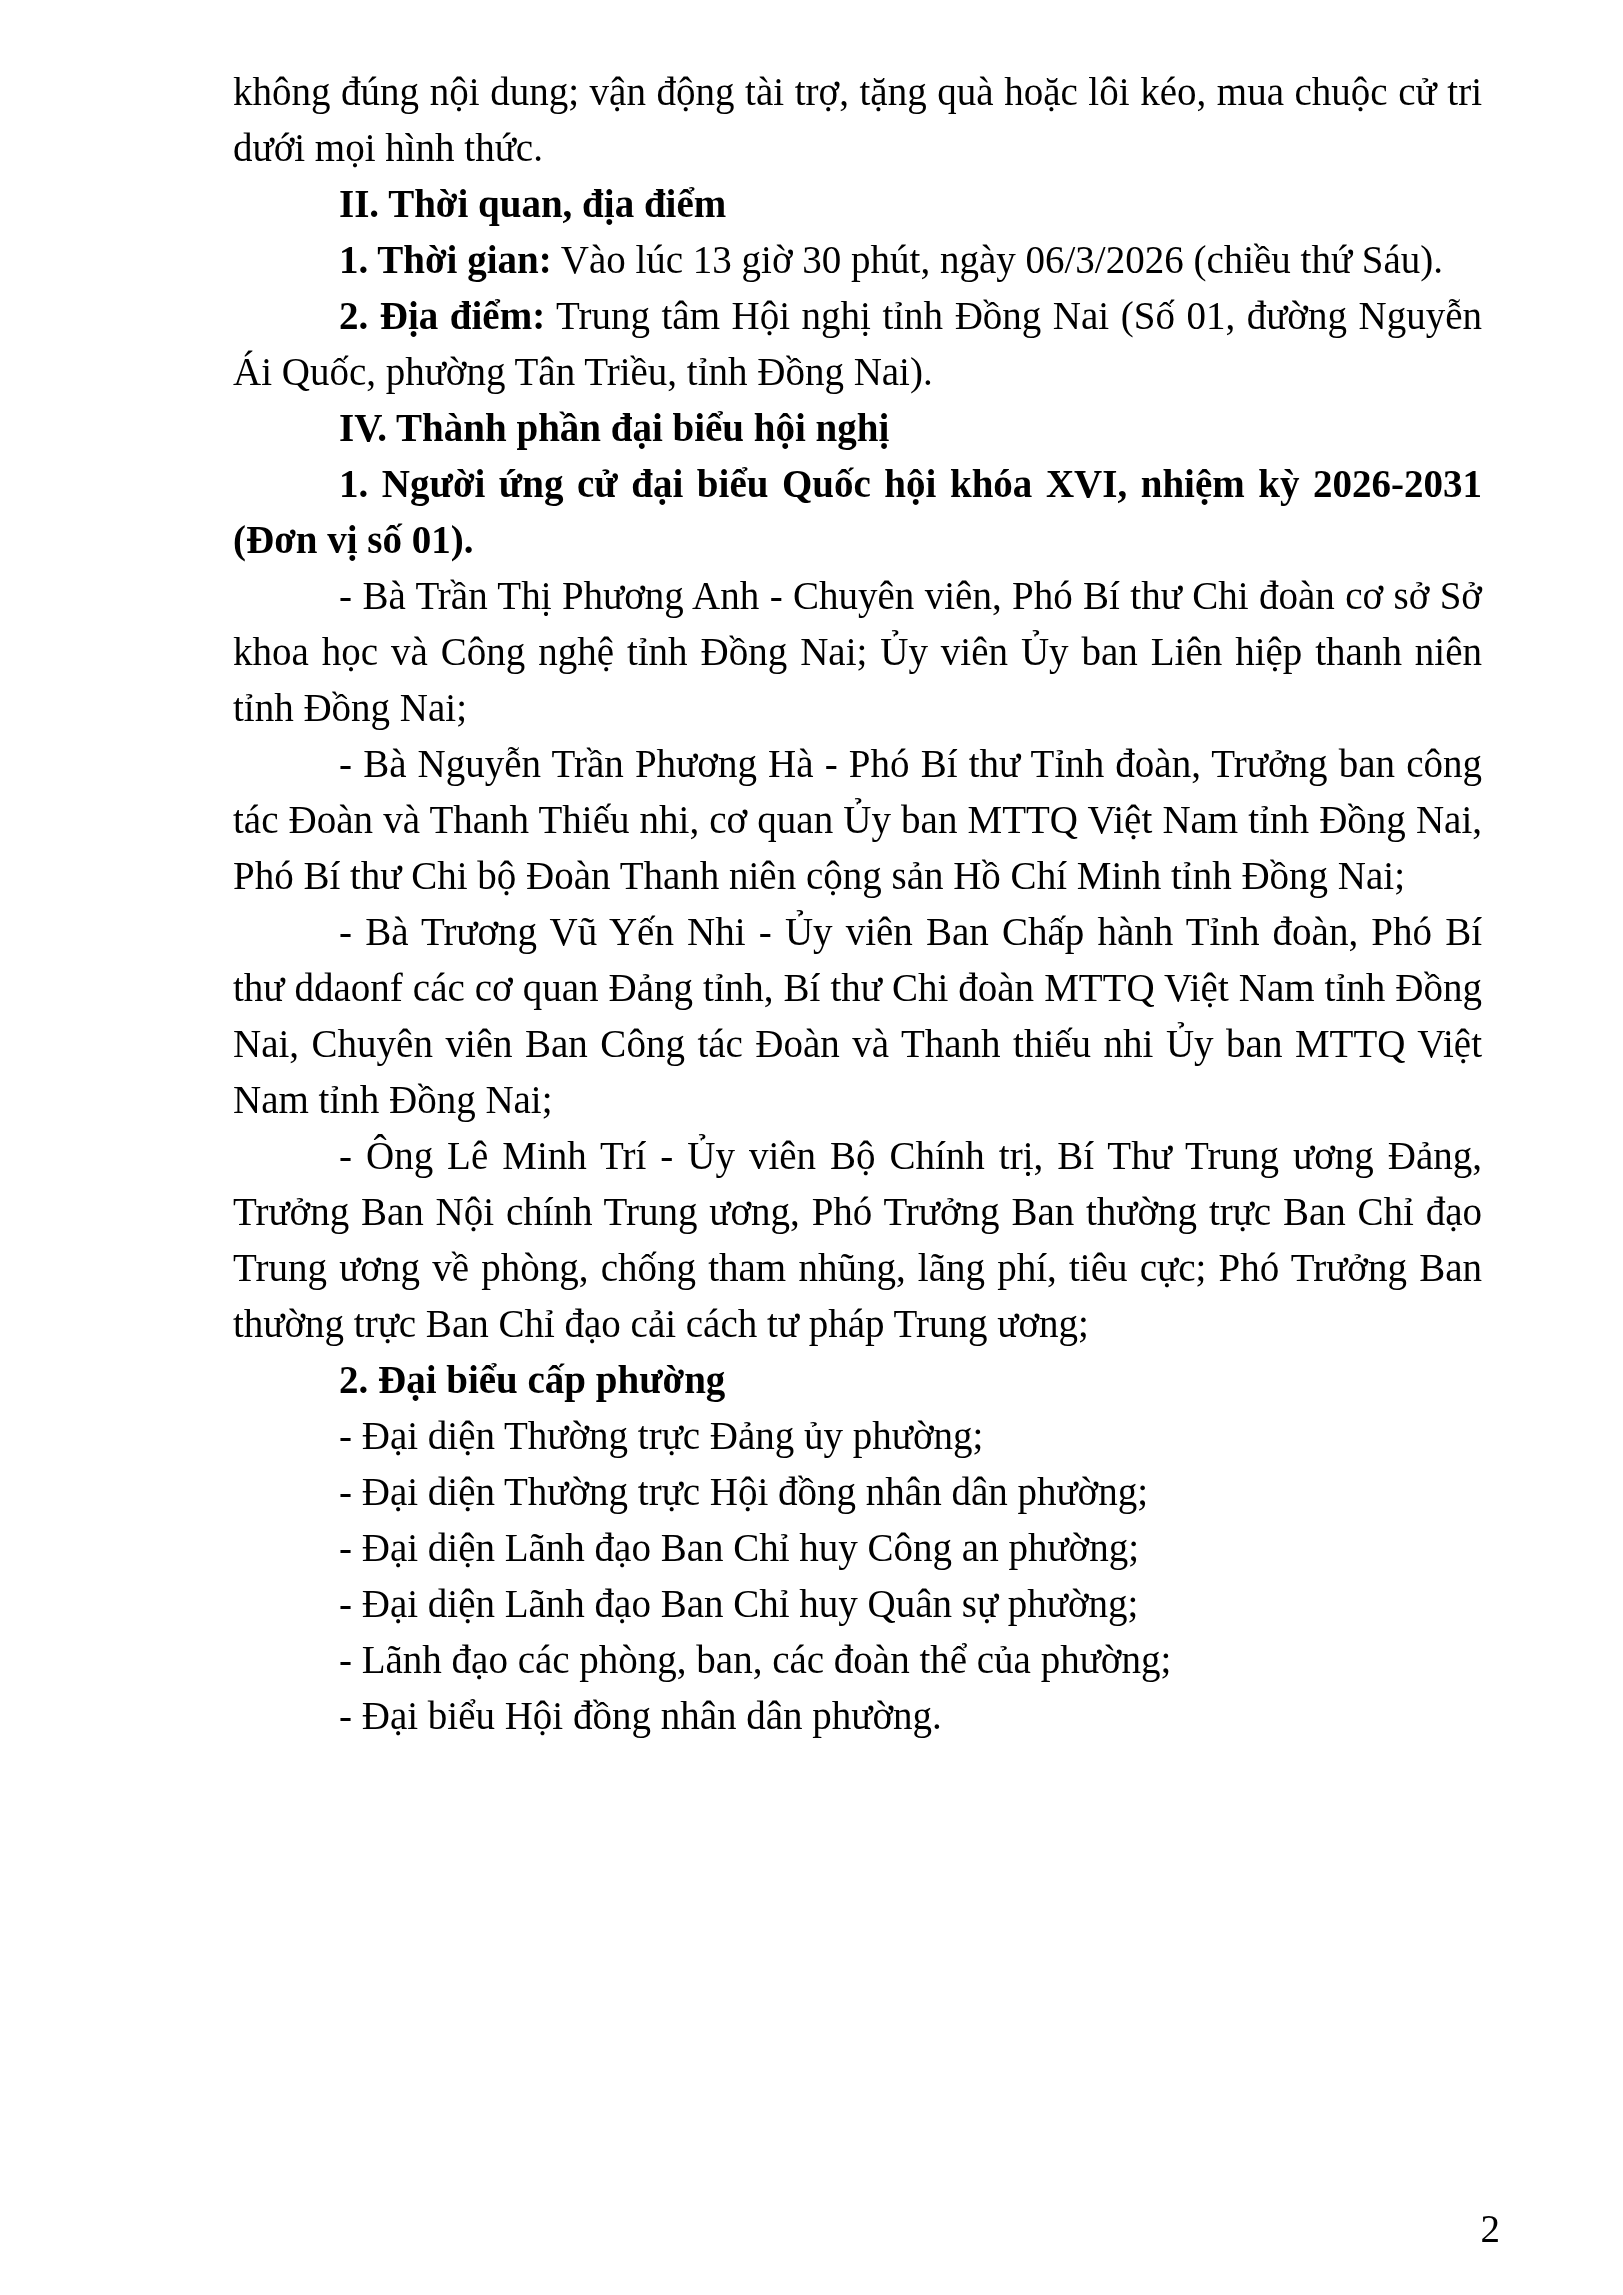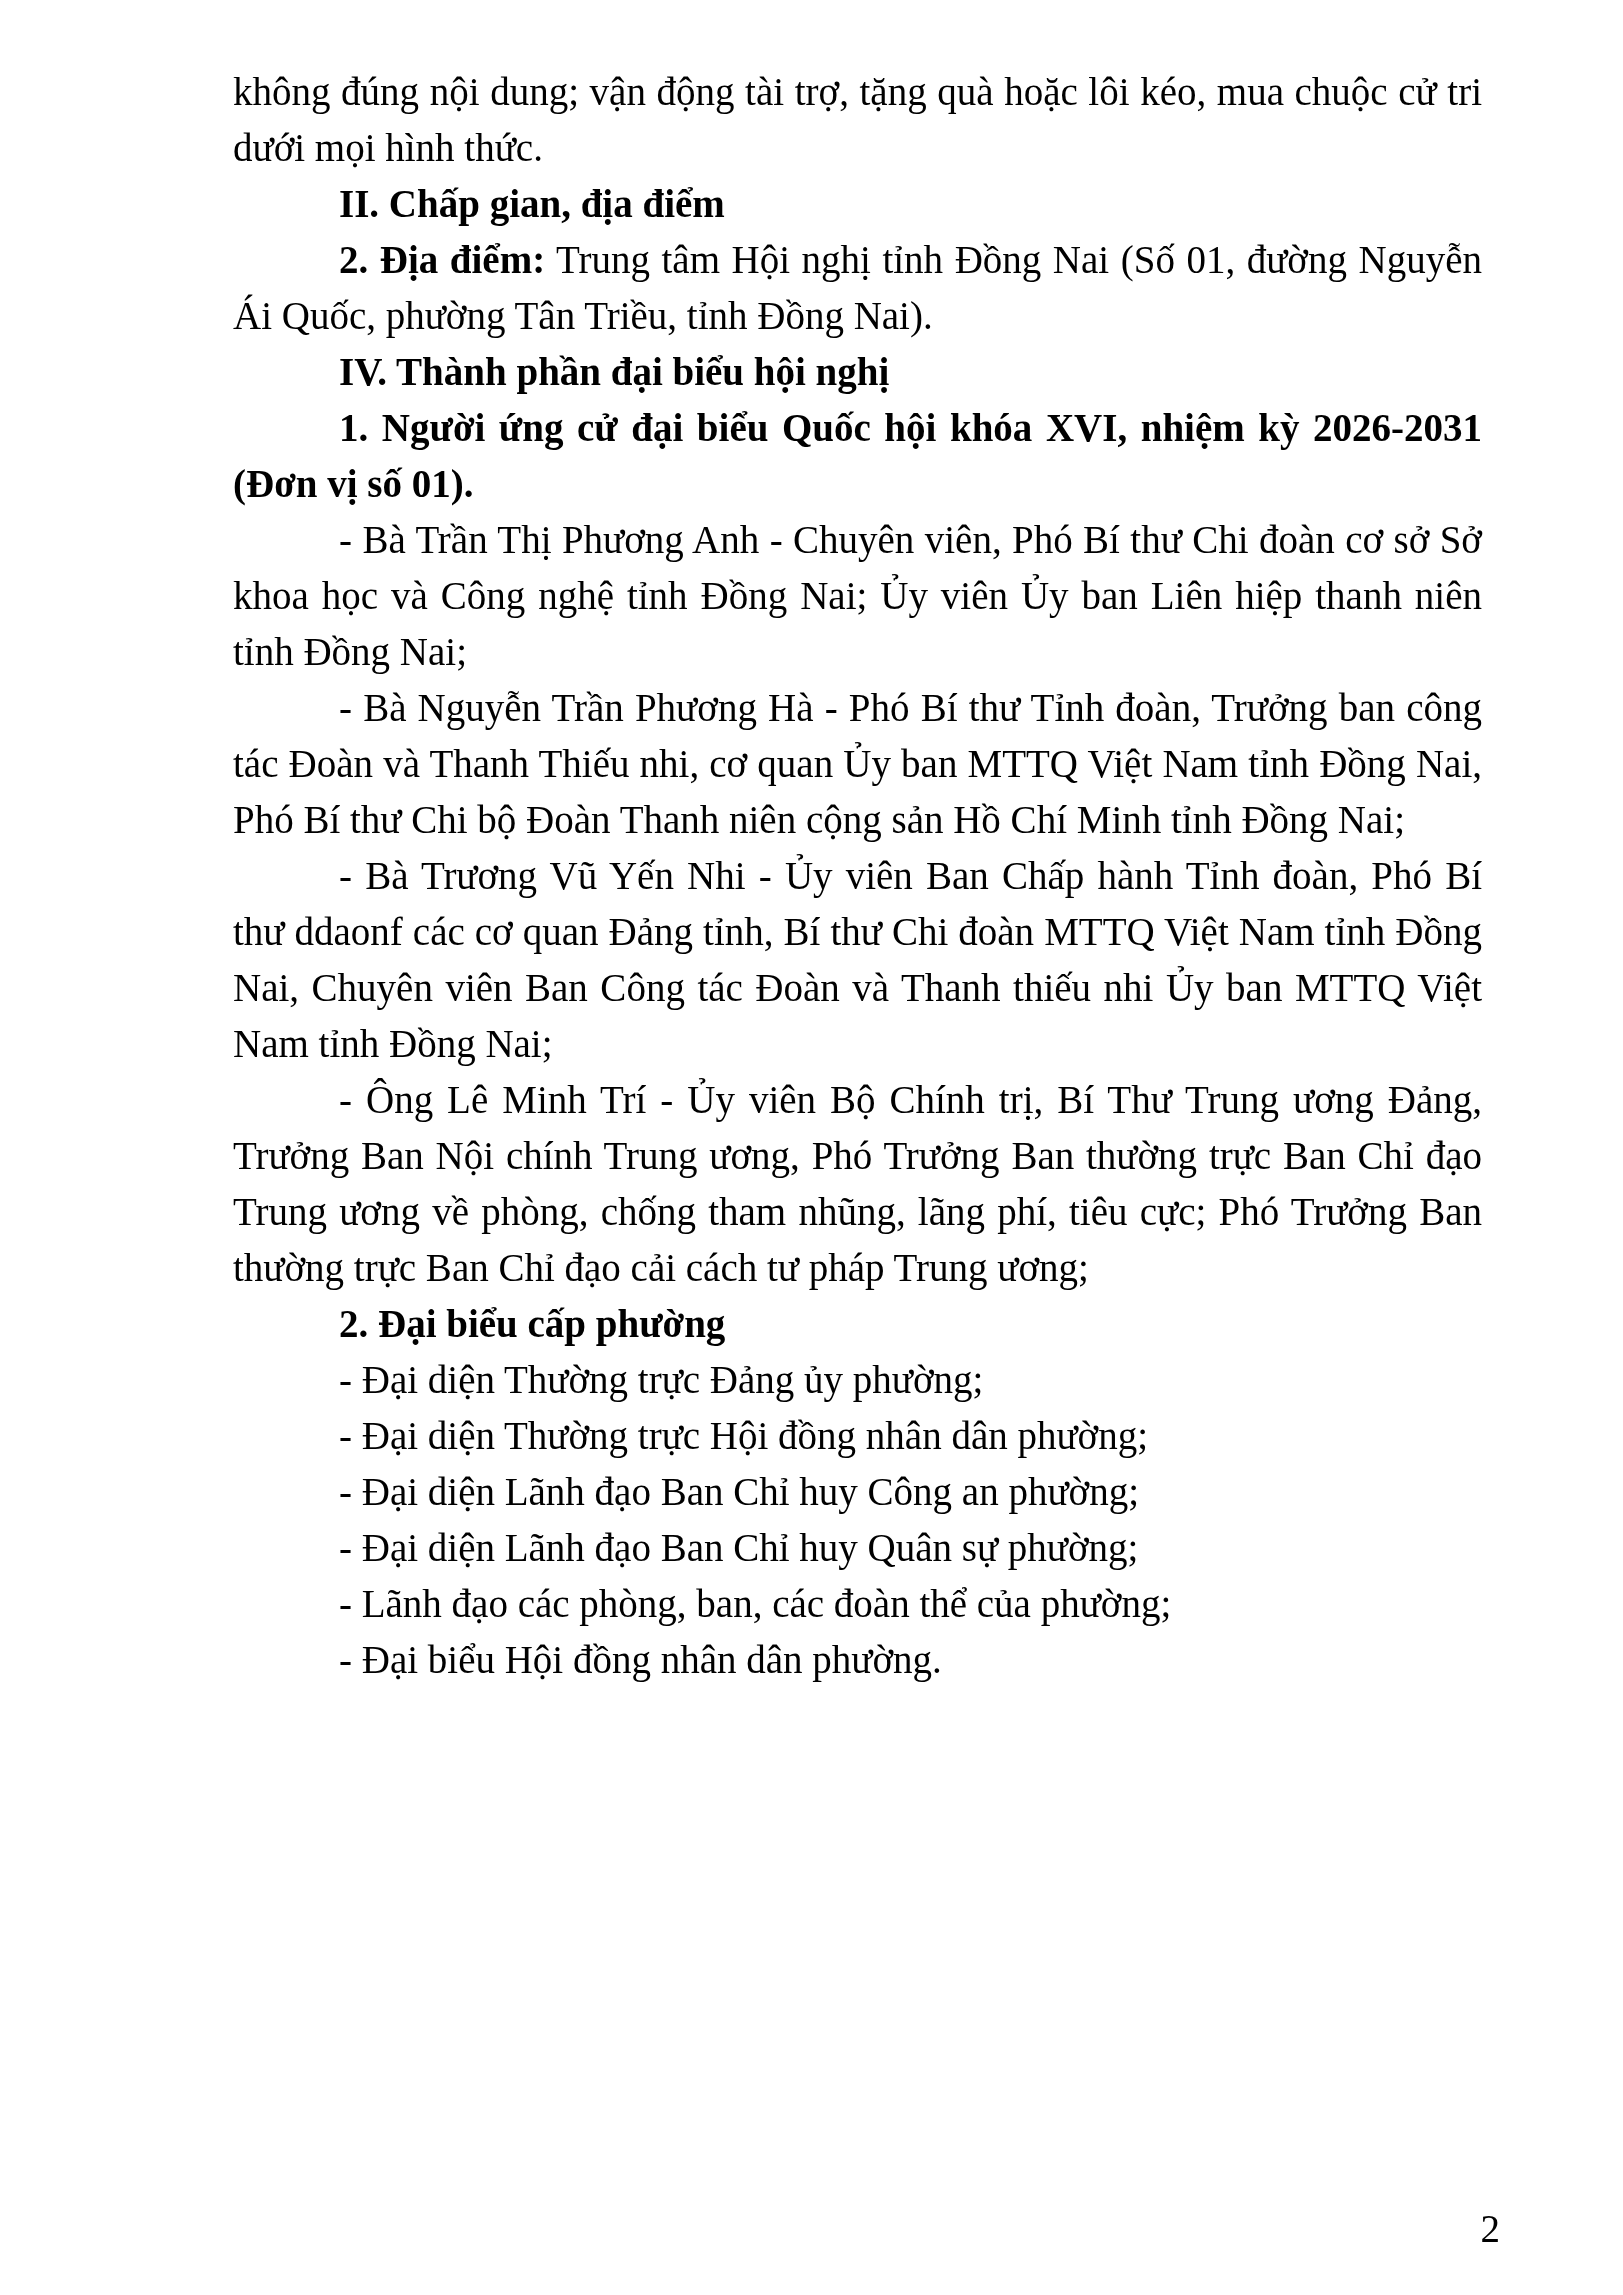--- a/index.html
+++ b/index.html
@@ -43,22 +43,23 @@
   }
 </style>
 </head>
 <body>
 
 <div class="page">
   <div class="content">
 
     <p class="noindent"><span>không đúng nội dung; vận động tài trợ, tặng quà hoặc lôi kéo, mua chuộc cử tri dưới mọi hình thức.</span></p>
 
-    <p><strong>II. Chấp gian, địa điểm</strong></p>
+    <p><strong>II. Thời quan, địa điểm</strong></p>
 
+    <p><strong>1. Thời gian:</strong><span> Vào lúc 13 giờ 30 phút, ngày 06/3/2026 (chiều thứ Sáu).</span></p>
 
     <p><strong>2. Địa điểm:</strong><span> Trung tâm Hội nghị tỉnh Đồng Nai (Số 01, đường Nguyễn Ái Quốc, phường Tân Triều, tỉnh Đồng Nai).</span></p>
 
 
     <p><strong>IV. Thành phần đại biểu hội nghị</strong></p>
 
     <p><strong>1. Người ứng cử đại biểu Quốc hội khóa XVI, nhiệm kỳ 2026-2031 (Đơn vị số 01).</strong></p>
 
     <p><span>- Bà Trần Thị Phương Anh - Chuyên viên, Phó Bí thư Chi đoàn cơ sở Sở khoa học và Công nghệ tỉnh Đồng Nai; Ủy viên Ủy ban Liên hiệp thanh niên tỉnh Đồng Nai;</span></p>
 

